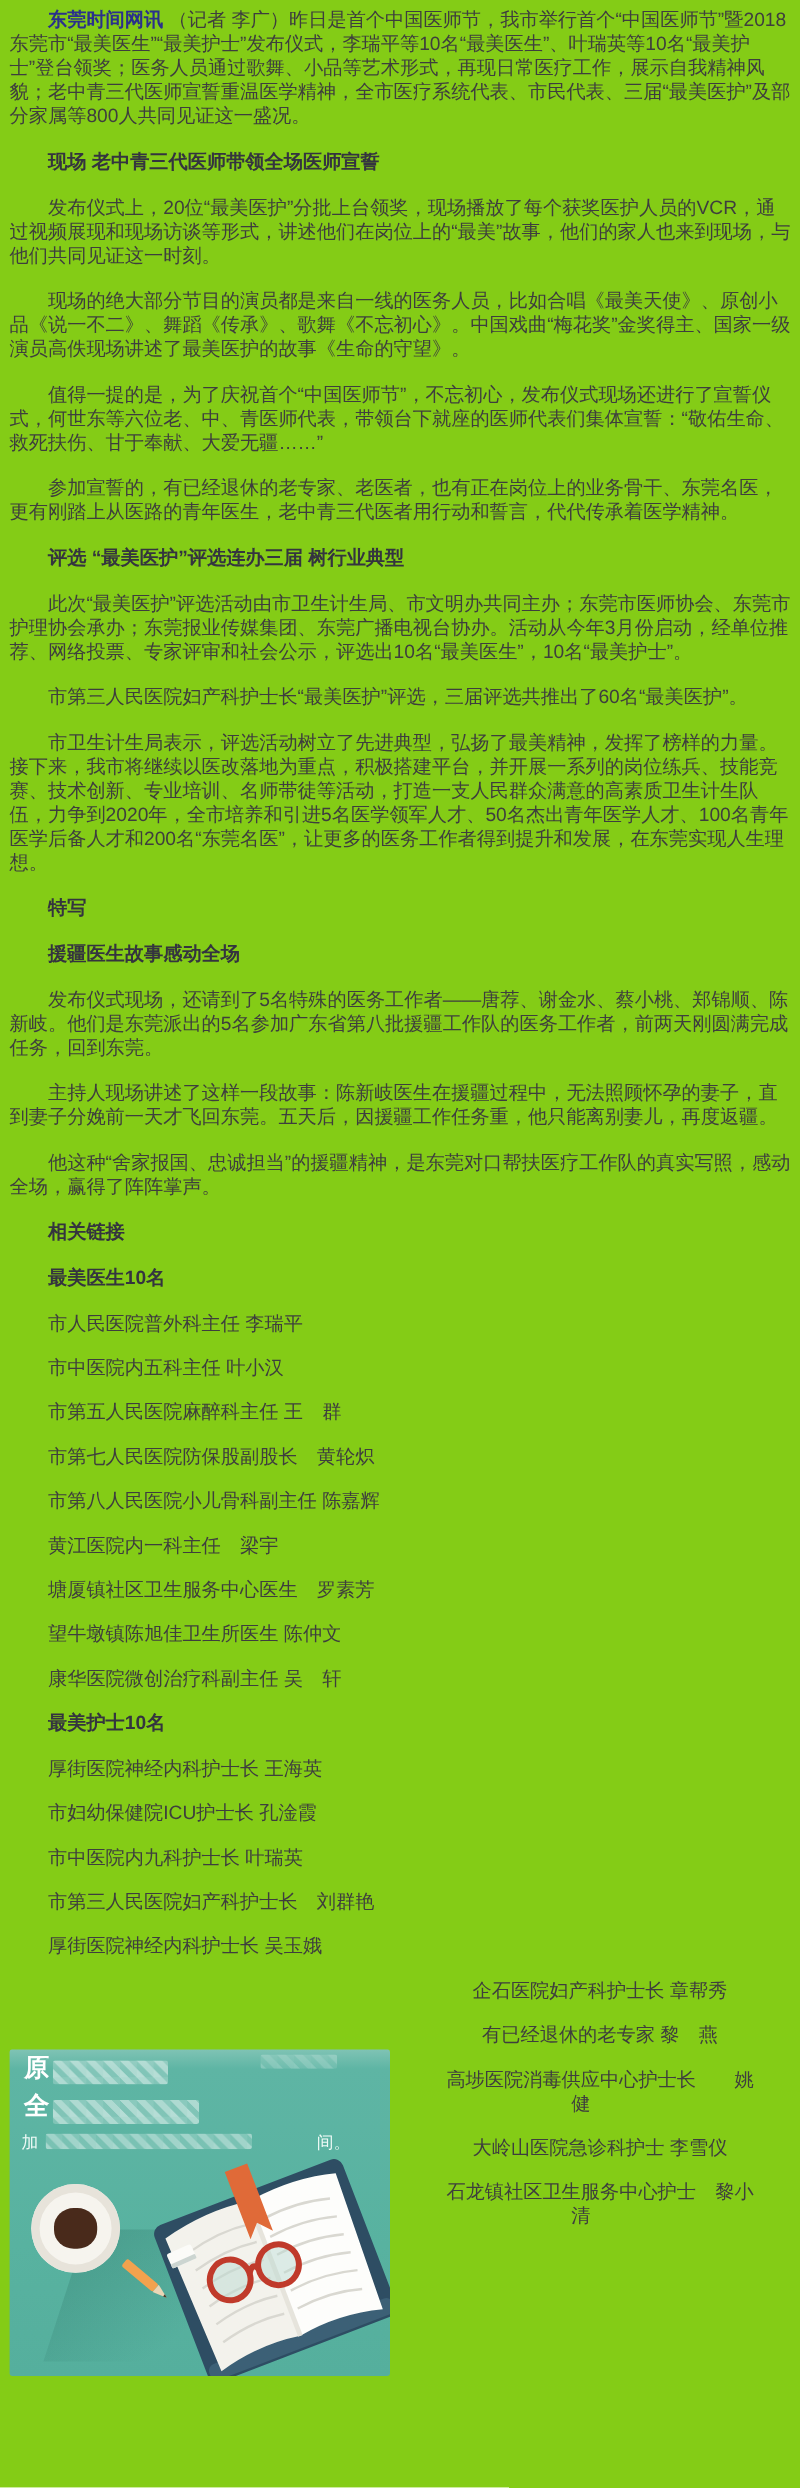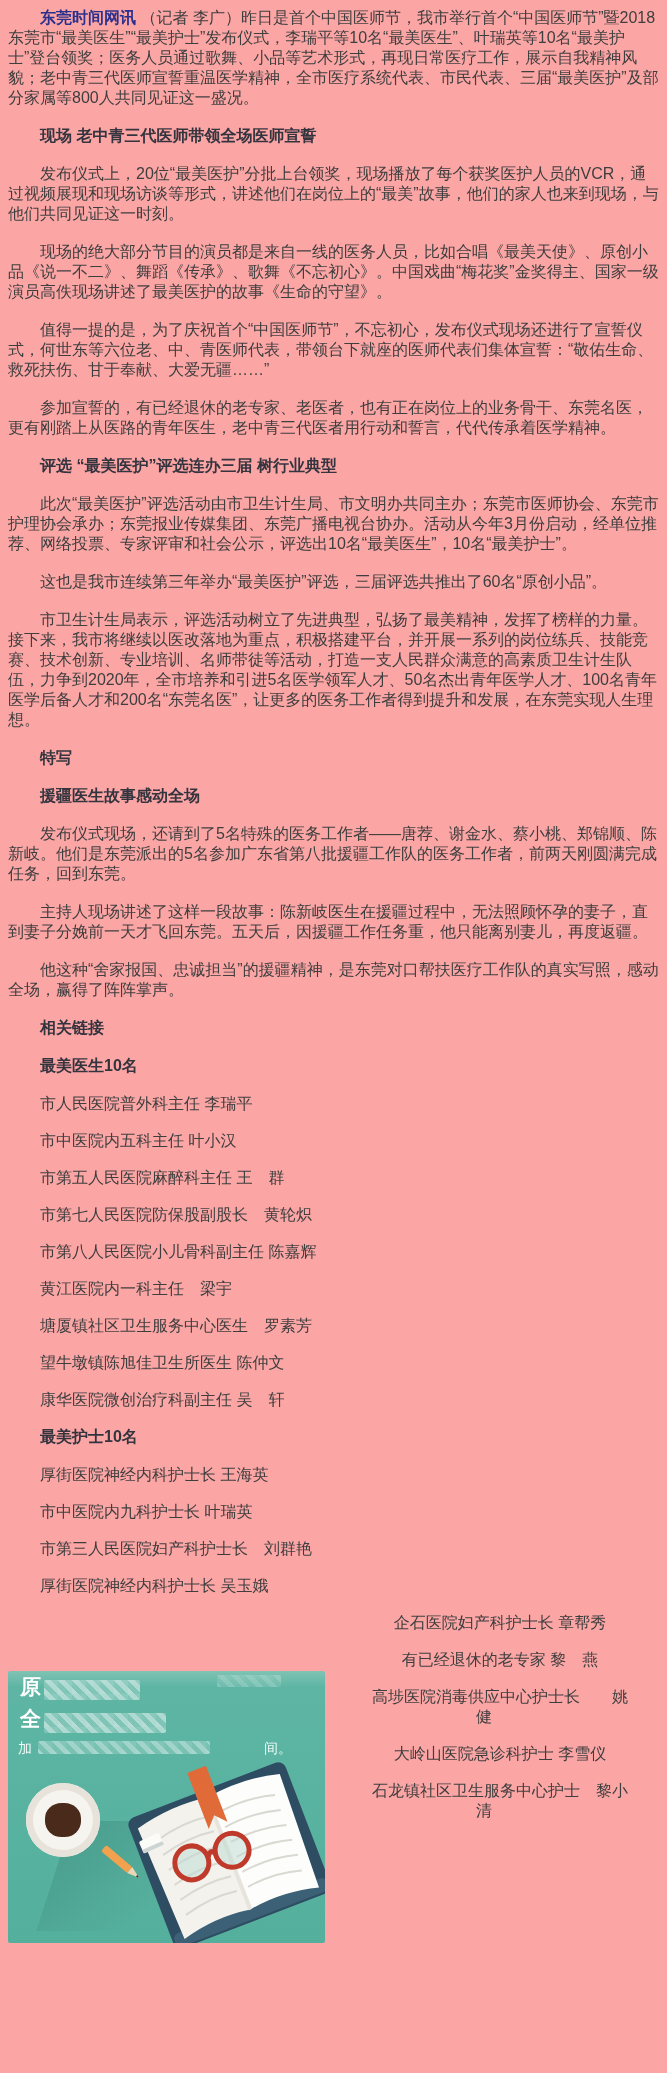--- a/index.html
+++ b/index.html
@@ -2,21 +2,21 @@
 <html><head>
 <meta charset="utf-8">
 <style>
   html,body{margin:0;padding:0;background:#ffffff;}
   .page{
     position:relative;
     width:667px;height:2073px;
     overflow:hidden;
     box-sizing:border-box;
     padding:8px 8px 0 8px;
-    background:#fca5a5;
+    background:#84cc16;
     font-family:"Liberation Sans",sans-serif;
     font-size:16px;line-height:20px;
     color:#3e3e3e;
     letter-spacing:0;
   }
   p{margin:0 0 18px 0;}
   .para{text-indent:2em;}
   .heading{text-indent:2em;font-weight:bold;color:#34343f;}
   .lead-tag{color:#2a308c;font-weight:bold;}
   .item{text-indent:2em;margin:0 0 17px 0;}
@@ -68,21 +68,21 @@
   <p class="para"><strong class="lead-tag">东莞时间网讯</strong><span> （记者 李广）昨日是首个中国医师节，我市举行首个“中国医师节”暨2018东莞市“最美医生”“最美护士”发布仪式，李瑞平等10名“最美医生”、叶瑞英等10名“最美护士”登台领奖；医务人员通过歌舞、小品等艺术形式，再现日常医疗工作，展示自我精神风貌；老中青三代医师宣誓重温医学精神，全市医疗系统代表、市民代表、三届“最美医护”及部分家属等800人共同见证这一盛况。</span></p>
 
   <p class="heading">现场 老中青三代医师带领全场医师宣誓</p>
   <p class="para">发布仪式上，20位“最美医护”分批上台领奖，现场播放了每个获奖医护人员的VCR，通过视频展现和现场访谈等形式，讲述他们在岗位上的“最美”故事，他们的家人也来到现场，与他们共同见证这一时刻。</p>
   <p class="para">现场的绝大部分节目的演员都是来自一线的医务人员，比如合唱《最美天使》、原创小品《说一不二》、舞蹈《传承》、歌舞《不忘初心》。中国戏曲“梅花奖”金奖得主、国家一级演员高佚现场讲述了最美医护的故事《生命的守望》。</p>
   <p class="para">值得一提的是，为了庆祝首个“中国医师节”，不忘初心，发布仪式现场还进行了宣誓仪式，何世东等六位老、中、青医师代表，带领台下就座的医师代表们集体宣誓：“敬佑生命、救死扶伤、甘于奉献、大爱无疆……”</p>
   <p class="para">参加宣誓的，有已经退休的老专家、老医者，也有正在岗位上的业务骨干、东莞名医，更有刚踏上从医路的青年医生，老中青三代医者用行动和誓言，代代传承着医学精神。</p>
 
   <p class="heading">评选 “最美医护”评选连办三届 树行业典型</p>
   <p class="para">此次“最美医护”评选活动由市卫生计生局、市文明办共同主办；东莞市医师协会、东莞市护理协会承办；东莞报业传媒集团、东莞广播电视台协办。活动从今年3月份启动，经单位推荐、网络投票、专家评审和社会公示，评选出10名“最美医生”，10名“最美护士”。</p>
-  <p class="para">这也是我市连续第三年举办“最美医护”评选，三届评选共推出了60名“原创小品”。</p>
+  <p class="para">市第三人民医院妇产科护士长“最美医护”评选，三届评选共推出了60名“最美医护”。</p>
   <p class="para">市卫生计生局表示，评选活动树立了先进典型，弘扬了最美精神，发挥了榜样的力量。接下来，我市将继续以医改落地为重点，积极搭建平台，并开展一系列的岗位练兵、技能竞赛、技术创新、专业培训、名师带徒等活动，打造一支人民群众满意的高素质卫生计生队伍，力争到2020年，全市培养和引进5名医学领军人才、50名杰出青年医学人才、100名青年医学后备人才和200名“东莞名医”，让更多的医务工作者得到提升和发展，在东莞实现人生理想。</p>
 
   <p class="heading">特写</p>
   <p class="heading">援疆医生故事感动全场</p>
   <p class="para">发布仪式现场，还请到了5名特殊的医务工作者——唐荐、谢金水、蔡小桃、郑锦顺、陈新岐。他们是东莞派出的5名参加广东省第八批援疆工作队的医务工作者，前两天刚圆满完成任务，回到东莞。</p>
   <p class="para">主持人现场讲述了这样一段故事：陈新岐医生在援疆过程中，无法照顾怀孕的妻子，直到妻子分娩前一天才飞回东莞。五天后，因援疆工作任务重，他只能离别妻儿，再度返疆。</p>
   <p class="para">他这种“舍家报国、忠诚担当”的援疆精神，是东莞对口帮扶医疗工作队的真实写照，感动全场，赢得了阵阵掌声。</p>
 
   <p class="heading">相关链接</p>
 
@@ -92,20 +92,21 @@
   <p class="item">市第五人民医院麻醉科主任 王　群</p>
   <p class="item">市第七人民医院防保股副股长　黄轮炽</p>
   <p class="item">市第八人民医院小儿骨科副主任 陈嘉辉</p>
   <p class="item">黄江医院内一科主任　梁宇</p>
   <p class="item">塘厦镇社区卫生服务中心医生　罗素芳</p>
   <p class="item">望牛墩镇陈旭佳卫生所医生 陈仲文</p>
   <p class="item">康华医院微创治疗科副主任 吴　轩</p>
 
   <p class="heading">最美护士10名</p>
   <p class="item">厚街医院神经内科护士长 王海英</p>
+  <p class="item">市妇幼保健院ICU护士长 孔淦霞</p>
   <p class="item">市中医院内九科护士长 叶瑞英</p>
   <p class="item">市第三人民医院妇产科护士长　刘群艳</p>
   <p class="item">厚街医院神经内科护士长 吴玉娥</p>
 
   <div class="bottom">
     <div class="banner-wrap">
       <div class="banner">
         <div class="mosaic m5"></div>
         <span class="bchar bc1">原</span>
         <div class="mosaic m1"></div>

